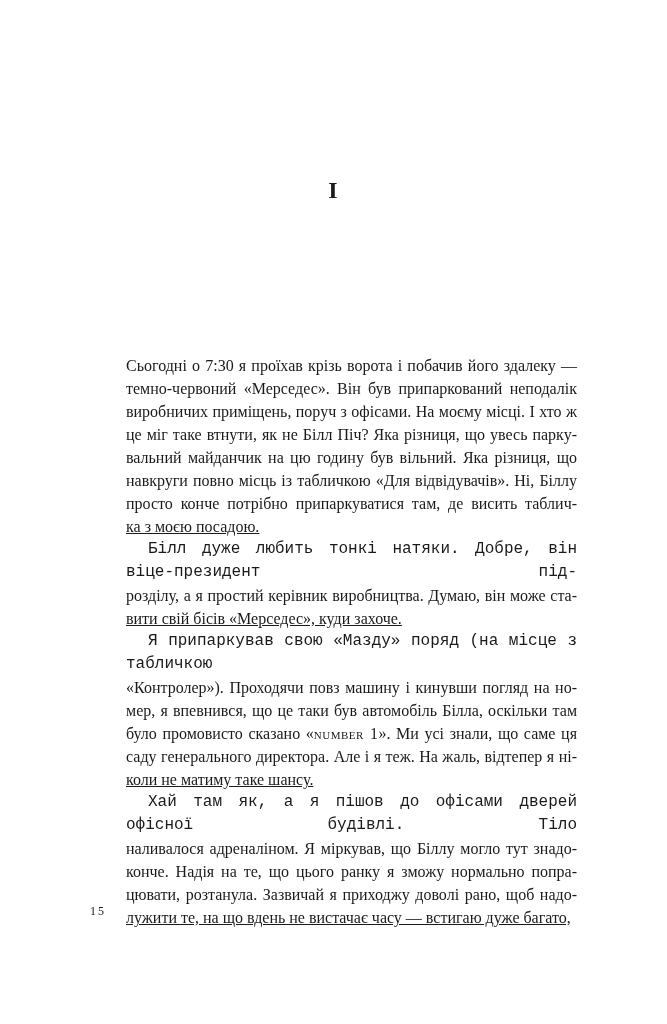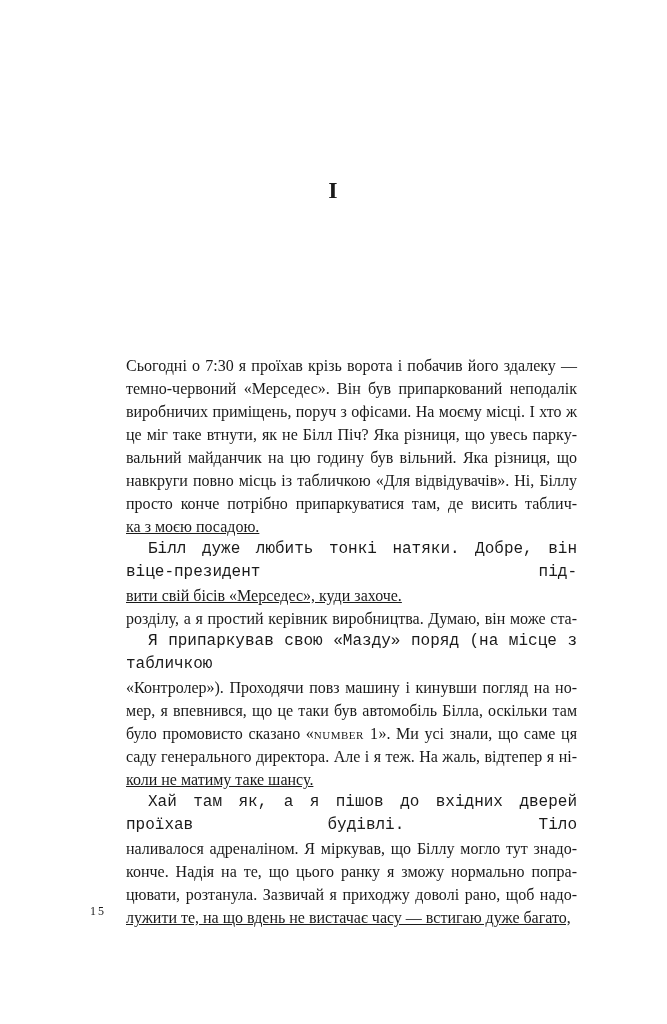--- a/index.html
+++ b/index.html
@@ -73,33 +73,33 @@
         <div class="line">темно-червоний «Мерседес». Він був припаркований неподалік</div>
         <div class="line">виробничих приміщень, поруч з офісами. На моєму місці. І хто ж</div>
         <div class="line">це міг таке втнути, як не Білл Піч? Яка різниця, що увесь парку-</div>
         <div class="line">вальний майданчик на цю годину був вільний. Яка різниця, що</div>
         <div class="line">навкруги повно місць із табличкою «Для відвідувачів». Ні, Біллу</div>
         <div class="line">просто конче потрібно припаркуватися там, де висить таблич-</div>
         <div class="line last">ка з моєю посадою.</div>
       </div>
       <div class="para indent">
         <div class="line">Білл дуже любить тонкі натяки. Добре, він віце-президент під-</div>
+        <div class="line">розділу, а я простий керівник виробництва. Думаю, він може ста-</div>
         <div class="line last">вити свій бісів «Мерседес», куди захоче.</div>
-        <div class="line">розділу, а я простий керівник виробництва. Думаю, він може ста-</div>
       </div>
       <div class="para indent">
         <div class="line">Я припаркував свою «Мазду» поряд (на місце з табличкою</div>
         <div class="line">«Контролер»). Проходячи повз машину і кинувши погляд на но-</div>
         <div class="line">мер, я впевнився, що це таки був автомобіль Білла, оскільки там</div>
         <div class="line">було промовисто сказано «<span class="smallcaps">number 1</span>». Ми усі знали, що саме ця</div>
         <div class="line">саду генерального директора. Але і я теж. На жаль, відтепер я ні-</div>
         <div class="line last">коли не матиму таке шансу.</div>
       </div>
       <div class="para indent">
-        <div class="line">Хай там як, а я пішов до вхідних дверей проїхав будівлі. Тіло</div>
+        <div class="line">Хай там як, а я пішов до офісами дверей офісної будівлі. Тіло</div>
         <div class="line">наливалося адреналіном. Я міркував, що Біллу могло тут знадо-</div>
         <div class="line">конче. Надія на те, що цього ранку я зможу нормально попра-</div>
         <div class="line">цювати, розтанула. Зазвичай я приходжу доволі рано, щоб надо-</div>
         <div class="line last">лужити те, на що вдень не вистачає часу — встигаю дуже багато,</div>
       </div>
     </div>
 
   <div class="page-number">15</div>
 </div>
 

